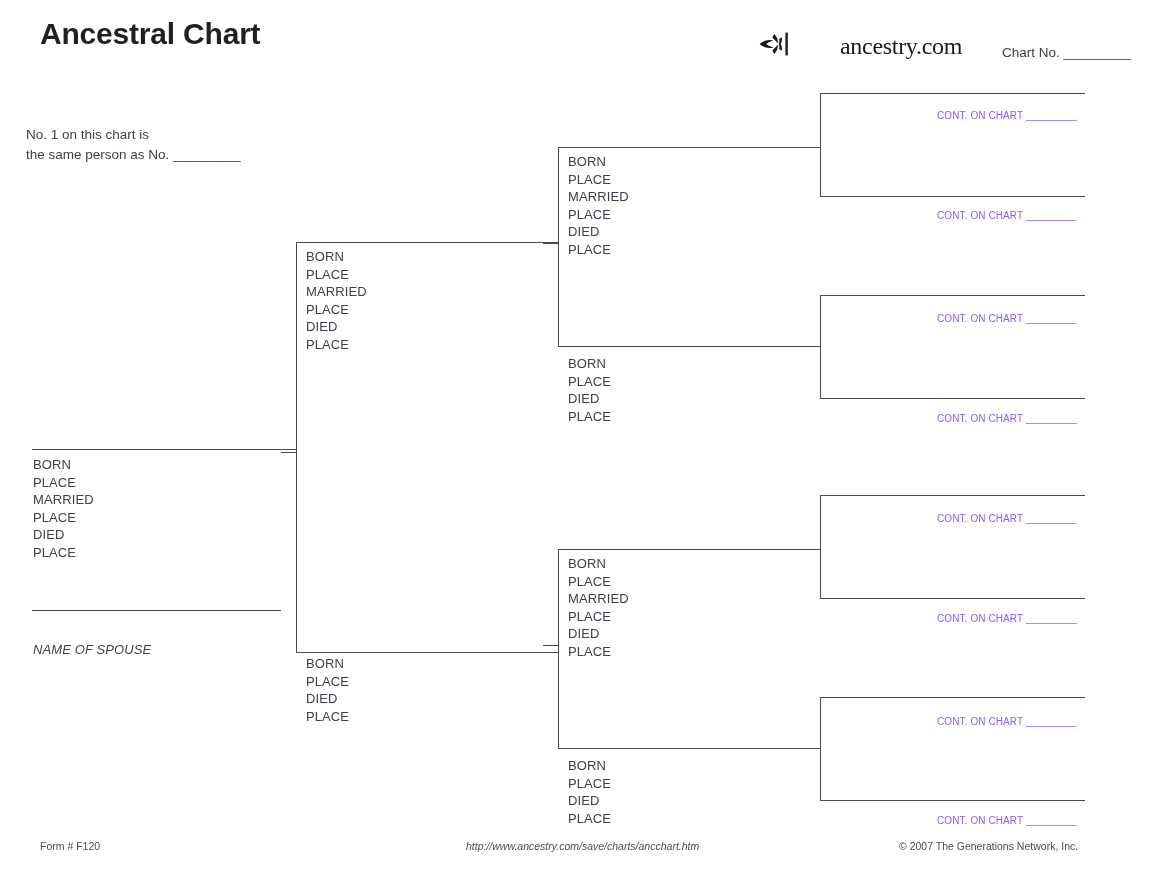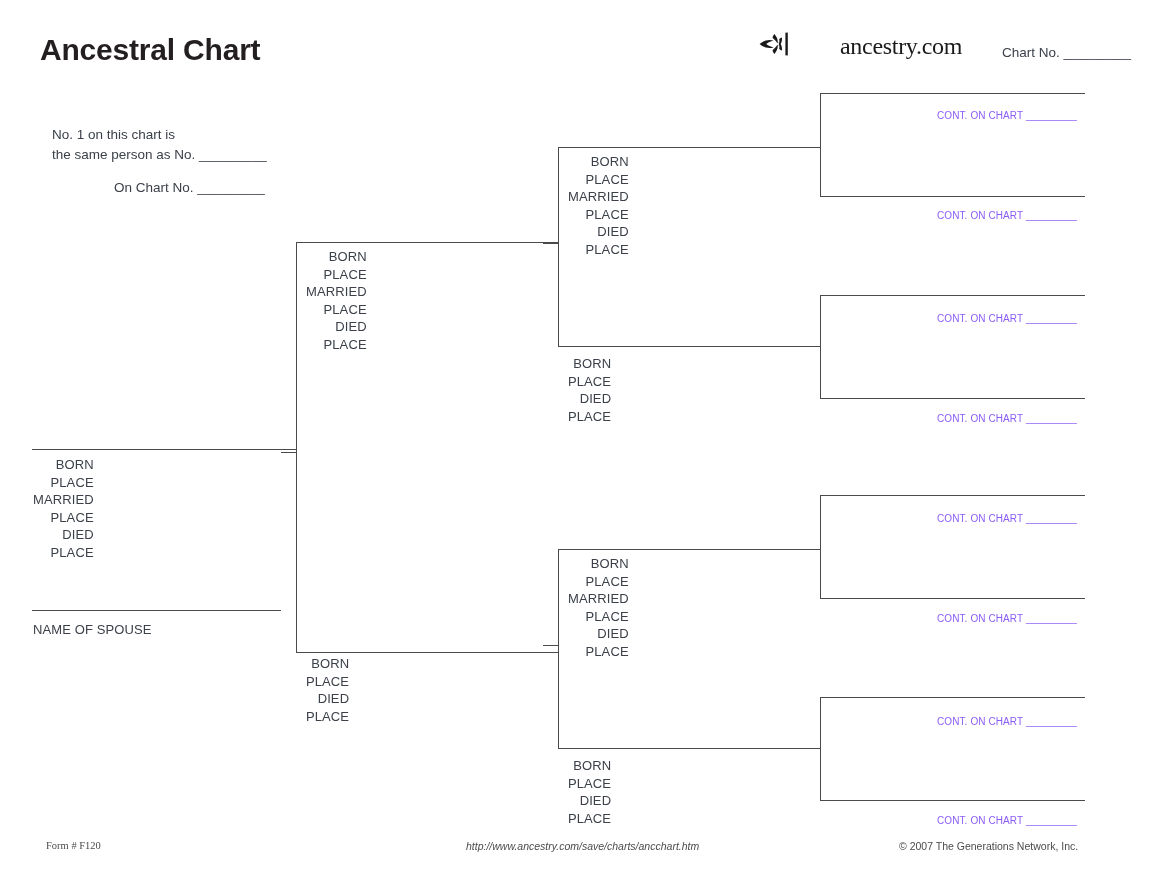--- a/index.html
+++ b/index.html
@@ -16,21 +16,21 @@
     width: 1157px;
     height: 894px;
     background: #ffffff;
     overflow: hidden;
   }
 
   
   .page-title {
     position: absolute;
     left: 40px;
-    top: 33px;
+    top: 17px;
     font-size: 30px;
     font-weight: bold;
     letter-spacing: -0.2px;
     color: #231f20;
   }
   .brand {
     position: absolute;
     left: 757px;
     top: 31px;
     display: flex;
@@ -51,21 +51,21 @@
     top: 45px;
     font-size: 13.5px;
     white-space: nowrap;
     color: #3b4049;
     margin-left: 40px;
   }
 
   
   .note {
     position: absolute;
-    left: 52px;
+    left: 26px;
     top: 125px;
     font-size: 13.5px;
     line-height: 20px;
     white-space: nowrap;
   }
   .note-line2 { display: block; text-align: right; }
   .note-line3 {
     display: block;
     margin-top: 13px;
     padding-left: 62px;
@@ -84,21 +84,21 @@
   }
 
   
   .facts {
     position: absolute;
     font-size: 13px;
     line-height: 17.5px;
     color: #3b4049;
     letter-spacing: 0.1px;
   }
-  .facts div { white-space: nowrap; text-align: right; }
+  .facts div { white-space: nowrap; }
 
   .caption {
     position: absolute;
     font-size: 13px;
     color: #3b4049;
     white-space: nowrap;
     letter-spacing: 0.1px;
   }
 
   
@@ -111,21 +111,21 @@
   }
 
   
   .footer-item {
     position: absolute;
     top: 840px;
     font-size: 10.5px;
     color: #4b4b4b;
     white-space: nowrap;
   }
-  .footer-left  { left: 46px; font-family: Liberation Serif, serif; }
+  .footer-left  { left: 40px; }
   .footer-mid   { left: 466px; font-style: italic; }
   .footer-right { left: 899px; }
 </style>
 </head>
 <body>
 
 <div id="page">
 
   <div class="page-title">Ancestral Chart</div>
 
@@ -143,34 +143,33 @@
       </svg>
     </span>
     <span class="brand-word">ancestry.com</span>
   </div>
 
   <div class="chart-no">Chart No. _________</div>
 
   <div class="note">
     <span>No. 1 on this chart is</span>
     <span class="note-line2">the same person as No. _________</span>
-    <span class="note-line3">On Chart No. _________</span>
   </div>
 
   <div class="hline" style="left:32px; top:449px; width:265px;"></div>
   <div class="facts" style="left:33px; top:456px;">
     <div>BORN</div>
     <div>PLACE</div>
     <div>MARRIED</div>
     <div>PLACE</div>
     <div>DIED</div>
     <div>PLACE</div>
   </div>
   <div class="hline" style="left:32px; top:610px; width:249px;"></div>
-  <div class="caption" style="left:33px; top:622px;">NAME OF SPOUSE</div>
+  <div class="caption" style="left:33px; top:642px;font-style:italic;">NAME OF SPOUSE</div>
 
   <div class="vline" style="left:296px; top:242px; height:411px;"></div>
   <div class="hline" style="left:281px; top:452px; width:16px;"></div>
 
   <div class="hline" style="left:296px; top:242px; width:263px;"></div>
   <div class="facts" style="left:306px; top:248px;">
     <div>BORN</div>
     <div>PLACE</div>
     <div>MARRIED</div>
     <div>PLACE</div>

